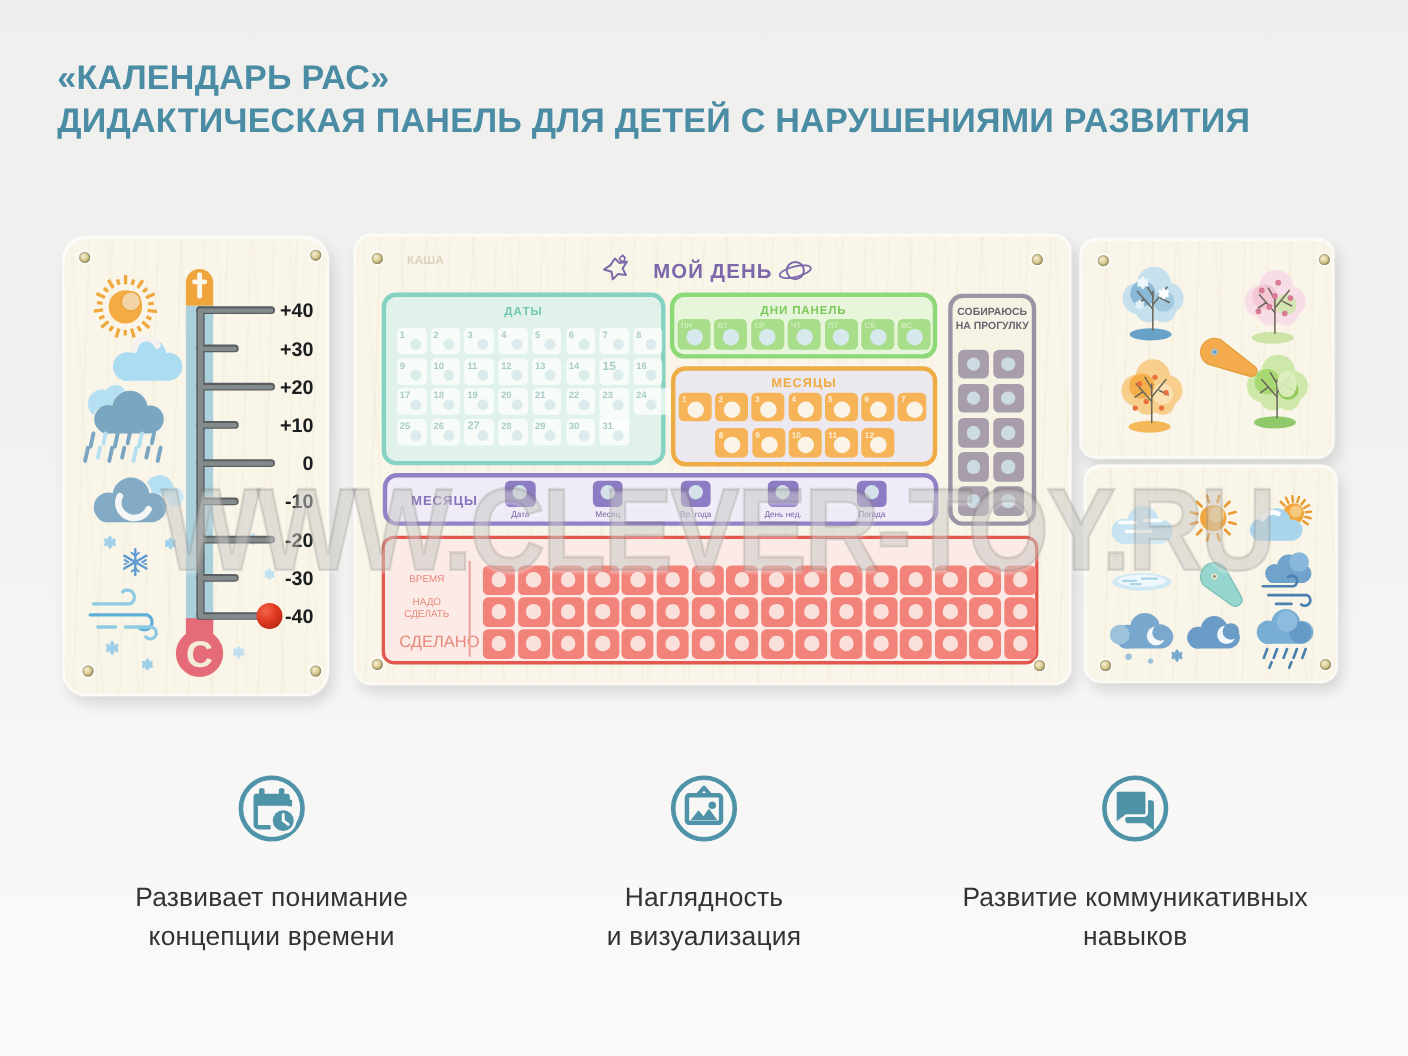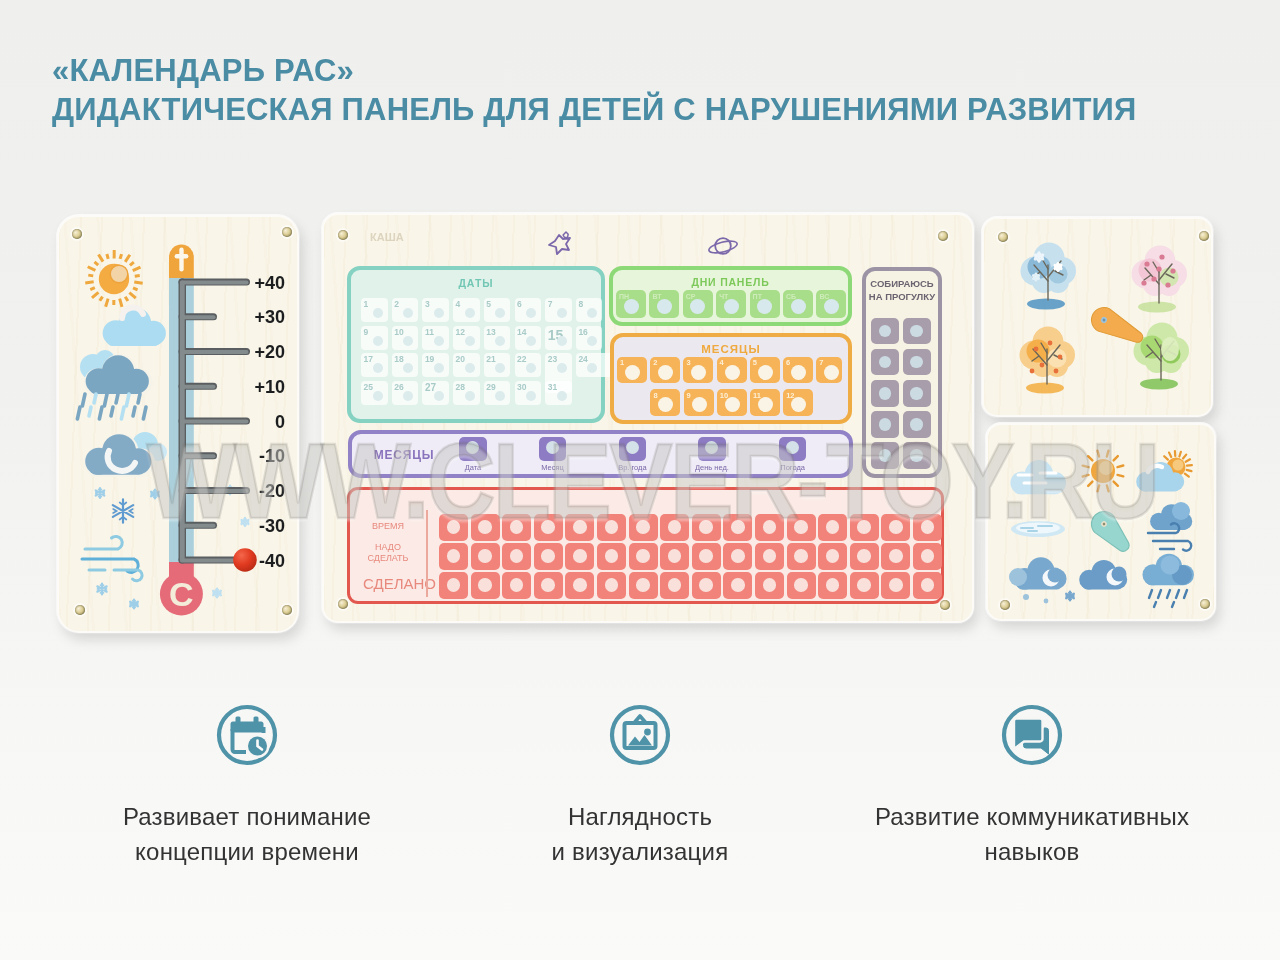--- a/index.html
+++ b/index.html
@@ -201,20 +201,21 @@
     <div class="screw" style="left:16px;top:388px"></div>
     <div class="screw" style="left:223px;top:388px"></div>
 </div>
 
 <div class="board" style="left:322px;top:213px;width:648px;height:406px;border-radius:16px">
 <div class="abs" style="left:46px;top:16px;font-size:11px;font-weight:bold;color:#d6ccb4;opacity:0.8">КАША</div>
 <svg class="abs" style="left:222px;top:14px" width="28" height="28" viewBox="0 0 28 28">
       <path d="M13,6 L17,10 L24,9 L20,15 L23,21 L16,20 L11,25 L10,18 L3,16 L9,12 Z" fill="none" stroke="#7b68ab" stroke-width="1.8" stroke-linejoin="round"></path>
       <path d="M20,3 l2.2,2.2 -0.6,3 -3,0.4 -1.5,-2.6 Z" fill="none" stroke="#7b68ab" stroke-width="1.5" stroke-linejoin="round"></path>
     </svg>
+<div class="abs" style="left:0;top:21px;width:648px;text-align:center;font-size:18.5px;font-weight:bold;color:#7b68ab;letter-spacing:1px">МОЙ ДЕНЬ</div>
 <svg class="abs" style="left:382px;top:19px" width="34" height="26" viewBox="0 0 34 26">
       <circle cx="17" cy="12" r="7.8" fill="none" stroke="#7b68ab" stroke-width="1.8"></circle>
       <ellipse cx="17" cy="13" rx="14.5" ry="4.8" fill="none" stroke="#7b68ab" stroke-width="1.6" transform="rotate(-14 17 13)"></ellipse>
     </svg>
 <div class="sect" style="left:23px;top:51px;width:258px;height:157px;border:4px solid #85d2c2;background:#e0f2ea"></div>
 <div class="lbl" style="left:23px;top:63px;width:258px;font-size:10.5px;color:#72c7b4;letter-spacing:1px">ДАТЫ</div>
 <div class="tile" style="left:37px;top:83px;width:26.5px;height:24px;border-radius:4px;background:rgba(255,255,255,0.72)">
       <span class="num" style="left:2.5px;top:2px;font-size:8.5px;color:#a9cbc8">1</span>
       <span class="hole" style="left:11.5px;top:10px;width:10px;height:10px;background:#dcebec"></span>
     </div>
@@ -264,21 +265,21 @@
     </div>
 <div class="tile" style="left:159.8px;top:110.7px;width:26.5px;height:24px;border-radius:4px;background:rgba(255,255,255,0.72)">
       <span class="num" style="left:2.5px;top:2px;font-size:8.5px;color:#a9cbc8">13</span>
       <span class="hole" style="left:11.5px;top:10px;width:10px;height:10px;background:#dcebec"></span>
     </div>
 <div class="tile" style="left:190.5px;top:110.7px;width:26.5px;height:24px;border-radius:4px;background:rgba(255,255,255,0.72)">
       <span class="num" style="left:2.5px;top:2px;font-size:8.5px;color:#a9cbc8">14</span>
       <span class="hole" style="left:11.5px;top:10px;width:10px;height:10px;background:#dcebec"></span>
     </div>
 <div class="tile" style="left:221.2px;top:110.7px;width:26.5px;height:24px;border-radius:4px;background:rgba(255,255,255,0.72)">
-      <span class="num" style="left:2.5px;top:2px;font-size:14px;color:#a9cbc8">15</span>
+      <span class="num" style="left:2.5px;top:2px;font-size:11px;color:#a9cbc8">15</span>
       <span class="hole" style="left:11.5px;top:10px;width:10px;height:10px;background:#dcebec"></span>
     </div>
 <div class="tile" style="left:251.9px;top:110.7px;width:26.5px;height:24px;border-radius:4px;background:rgba(255,255,255,0.72)">
       <span class="num" style="left:2.5px;top:2px;font-size:8.5px;color:#a9cbc8">16</span>
       <span class="hole" style="left:11.5px;top:10px;width:10px;height:10px;background:#dcebec"></span>
     </div>
 <div class="tile" style="left:37px;top:138.4px;width:26.5px;height:24px;border-radius:4px;background:rgba(255,255,255,0.72)">
       <span class="num" style="left:2.5px;top:2px;font-size:8.5px;color:#a9cbc8">17</span>
       <span class="hole" style="left:11.5px;top:10px;width:10px;height:10px;background:#dcebec"></span>
     </div>

